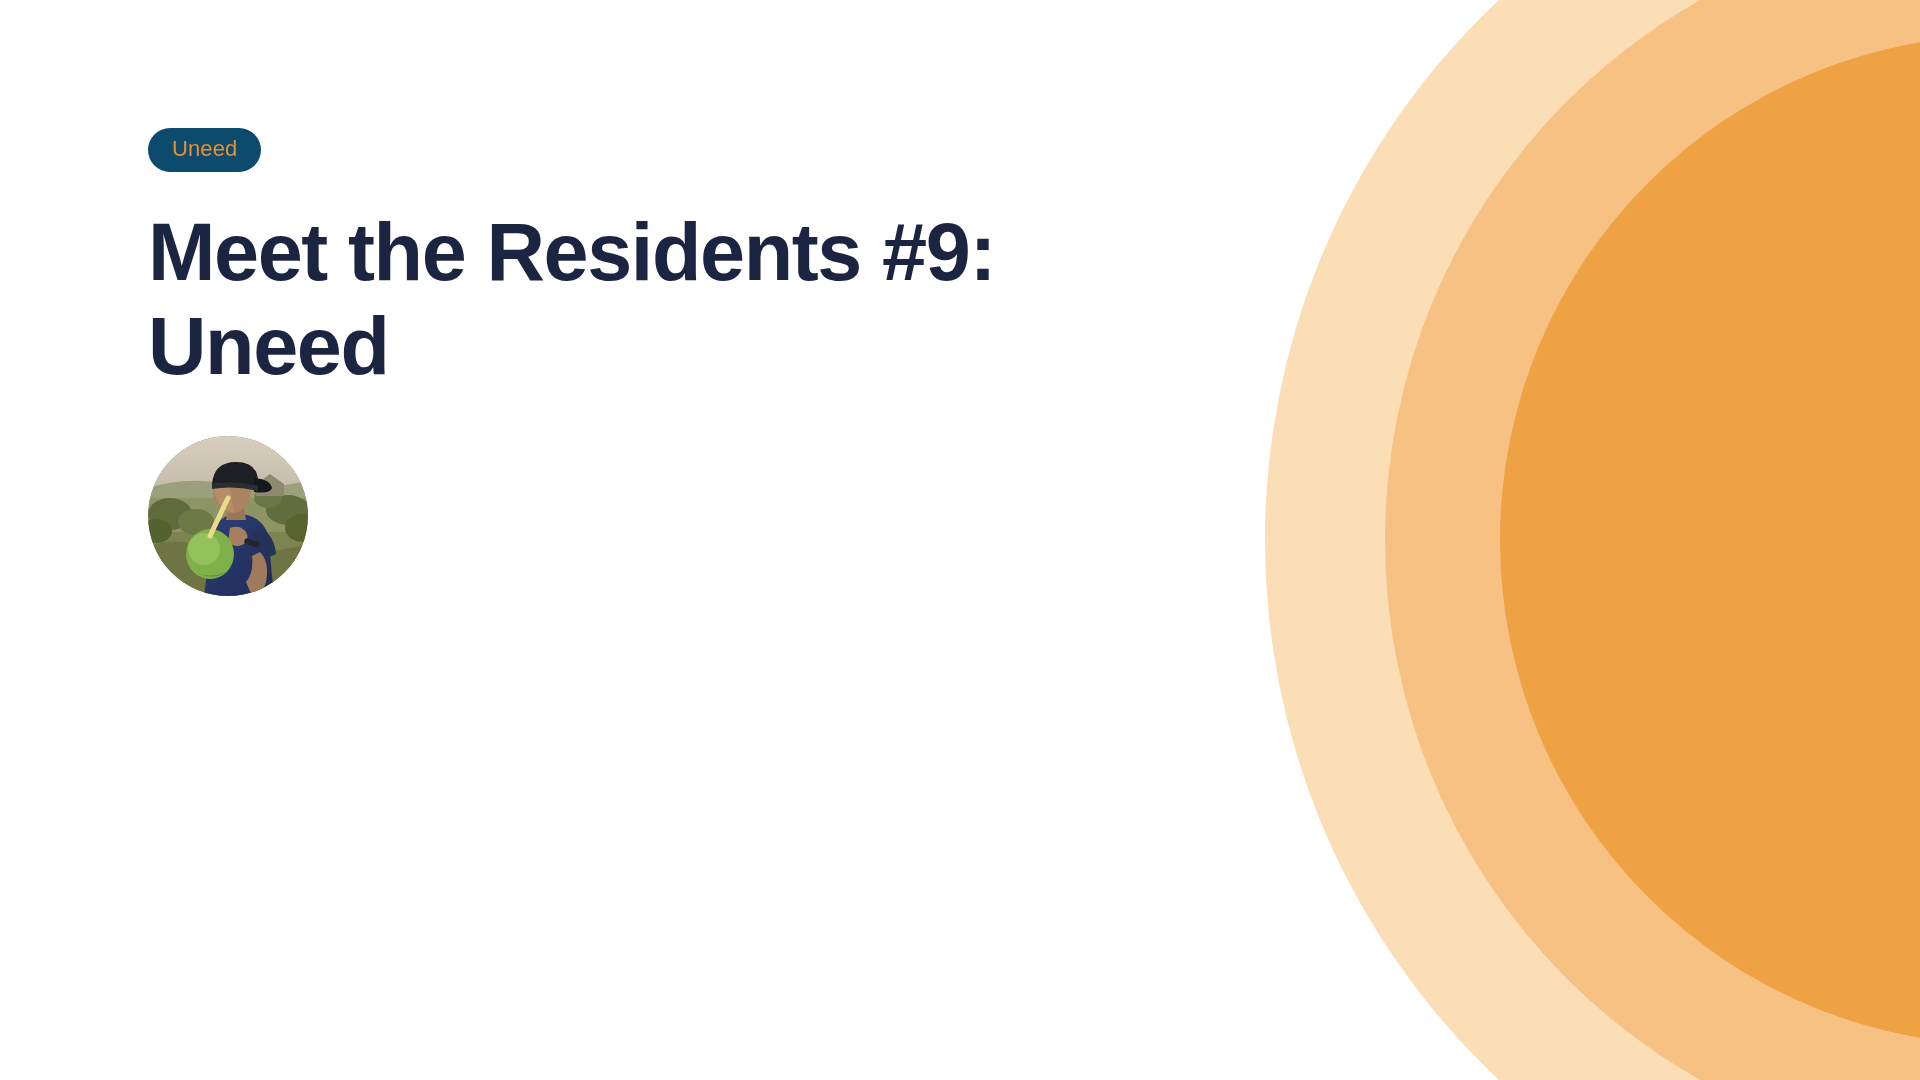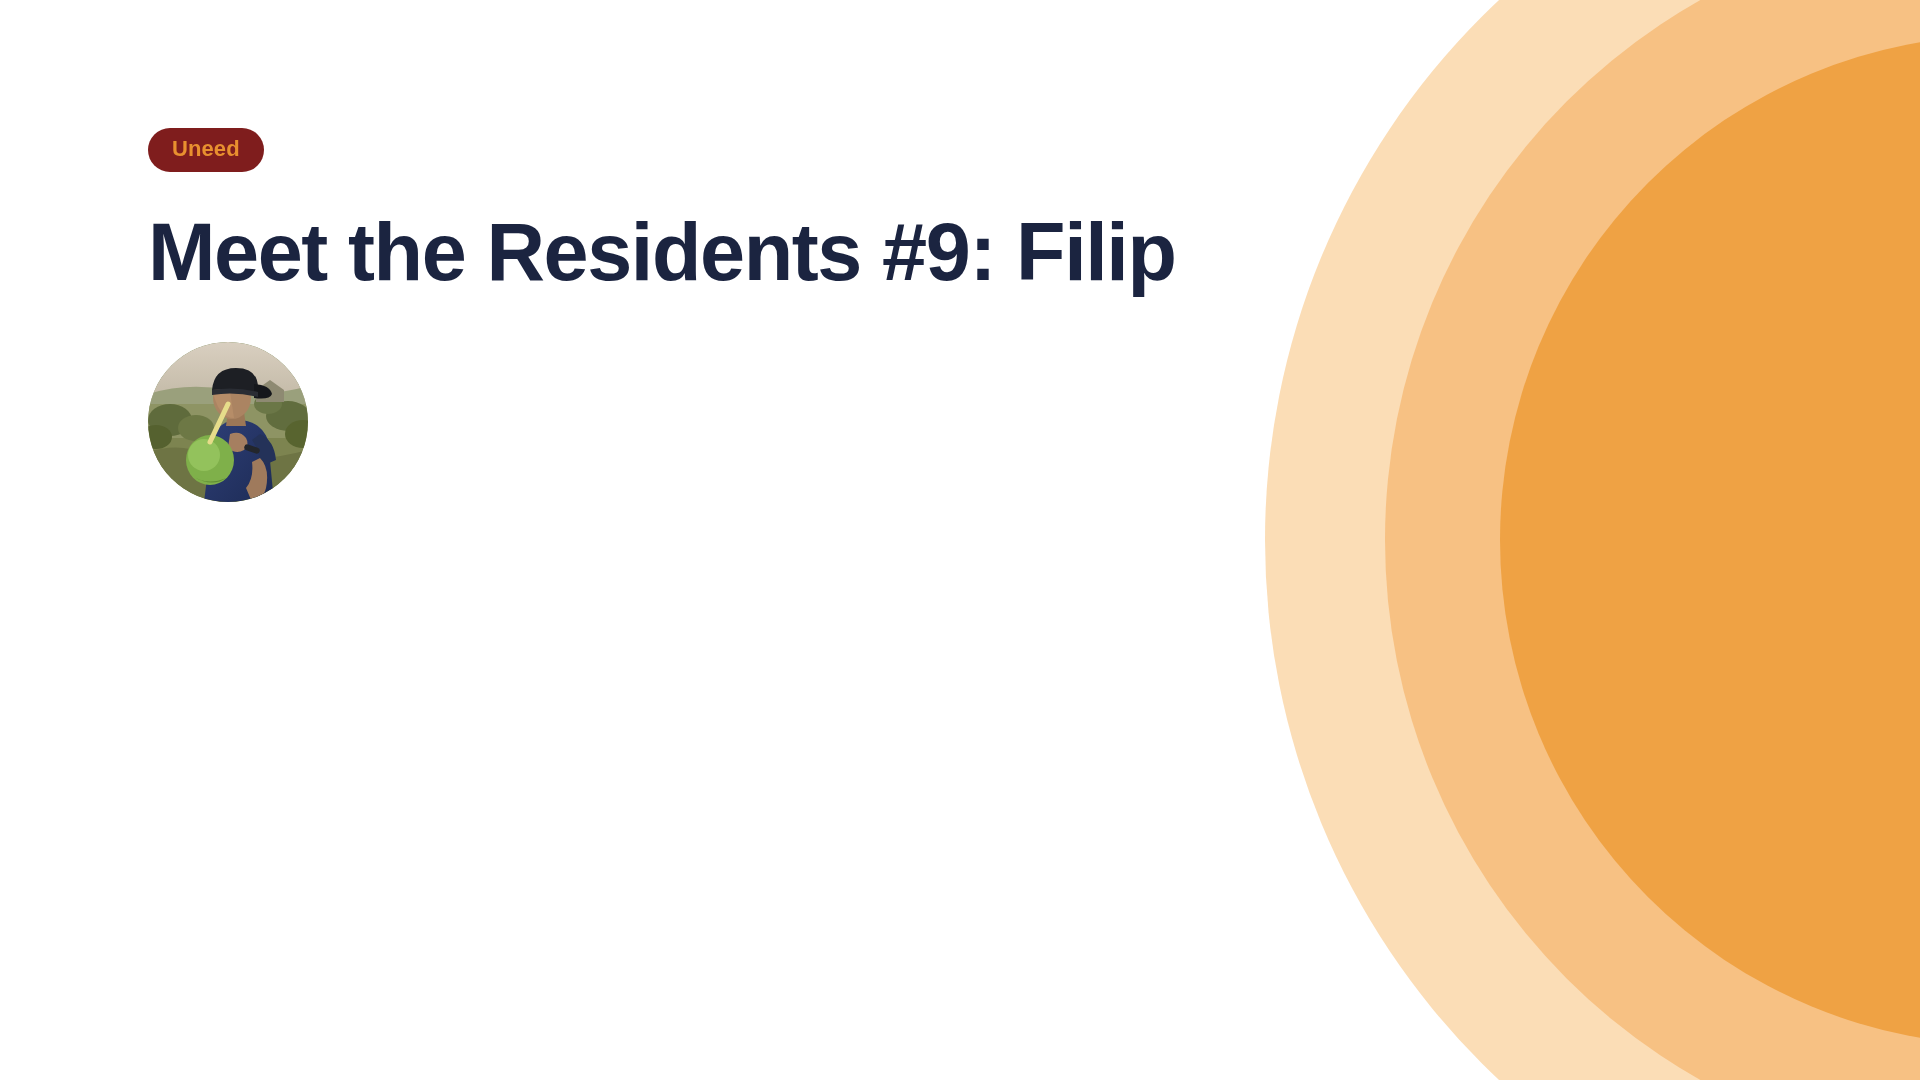--- a/index.html
+++ b/index.html
@@ -58,24 +58,24 @@
   .content {
     position: absolute;
     z-index: 2;
     left: 148px;
     top: 128px;
     width: 1060px;
   }
 
   .badge {
     display: inline-block;
-    background: #7f1d1d;
+    background: #0c4a6e;
     color: #E8902F;
     font-size: 22px;
-    font-weight: 700;
+    font-weight: 400;
     letter-spacing: 0.1px;
     padding: 10px 24px 12px 24px;
     border-radius: 999px;
     line-height: 1;
   }
 
   .headline {
     margin-top: 34px;
     color: #1B2440;
     font-size: 81px;
@@ -113,21 +113,21 @@
 <div class="decor-rings">
   <div class="ring ring-outer"></div>
   <div class="ring ring-mid"></div>
   <div class="ring ring-inner"></div>
 </div>
 
 <div class="content">
 
   <div class="badge">Uneed</div>
 
-  <h1 class="headline">Meet the Residents #9: Filip</h1>
+  <h1 class="headline">Meet the Residents #9: Uneed</h1>
 
 
   <div class="avatar" title="Filip drinking from a green coconut outdoors wearing a backwards black cap and navy t-shirt">
     <svg viewBox="0 0 160 160" xmlns="http://www.w3.org/2000/svg">
       <defs>
         <clipPath id="avclip">
             <circle cx="80" cy="80" r="80"></circle>
           </clipPath>
         <linearGradient id="skyg" x1="0" y1="0" x2="0" y2="1">
           <stop offset="0%" stop-color="#d9cfc0"></stop>

